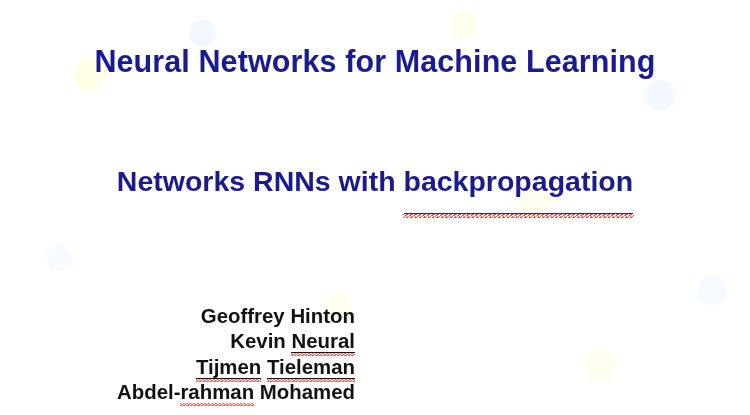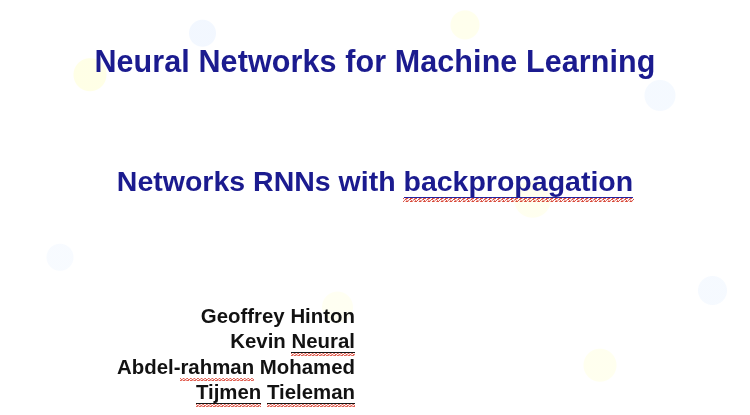--- a/index.html
+++ b/index.html
@@ -63,21 +63,21 @@
     font-size: 28.5px;
     line-height: 34px;
     color: #1b1b8f;
     white-space: nowrap;
   }
 
   
   .spell-blue-underline {
     position: relative;
     border-bottom: 1.6px solid #2424a0;
-    padding-bottom: 0px;
+    padding-bottom: 16px;
   }
   .spell-blue-underline::after {
     content: "";
     position: absolute;
     left: -1px;
     right: -1px;
     bottom: -5px;
     height: 4px;
     background-image:
       repeating-linear-gradient(135deg,
@@ -147,17 +147,17 @@
 <div class="slide">
 
   <div class="heading-block" id="slide-title">Neural Networks for Machine Learning</div>
 
 
   <div class="heading-block" id="lecture-topic"><span>Networks RNNs with </span><span class="spell-blue-underline">backpropagation</span></div>
 
   <div id="author-list">
       <div class="author-line"><span>Geoffrey Hinton</span></div>
       <div class="author-line"><span>Kevin </span><span class="misspelled">Neural</span></div>
+      <div class="author-line"><span class="misspelled">Tijmen</span><span> </span><span class="misspelled">Tieleman</span></div>
       <div class="author-line"><span>Abdel-</span><span class="misspelled-plain">rahman</span><span> Mohamed</span></div>
-      <div class="author-line"><span class="misspelled">Tijmen</span><span> </span><span class="misspelled">Tieleman</span></div>
     </div>
 
 </div>
 
 </body></html>

